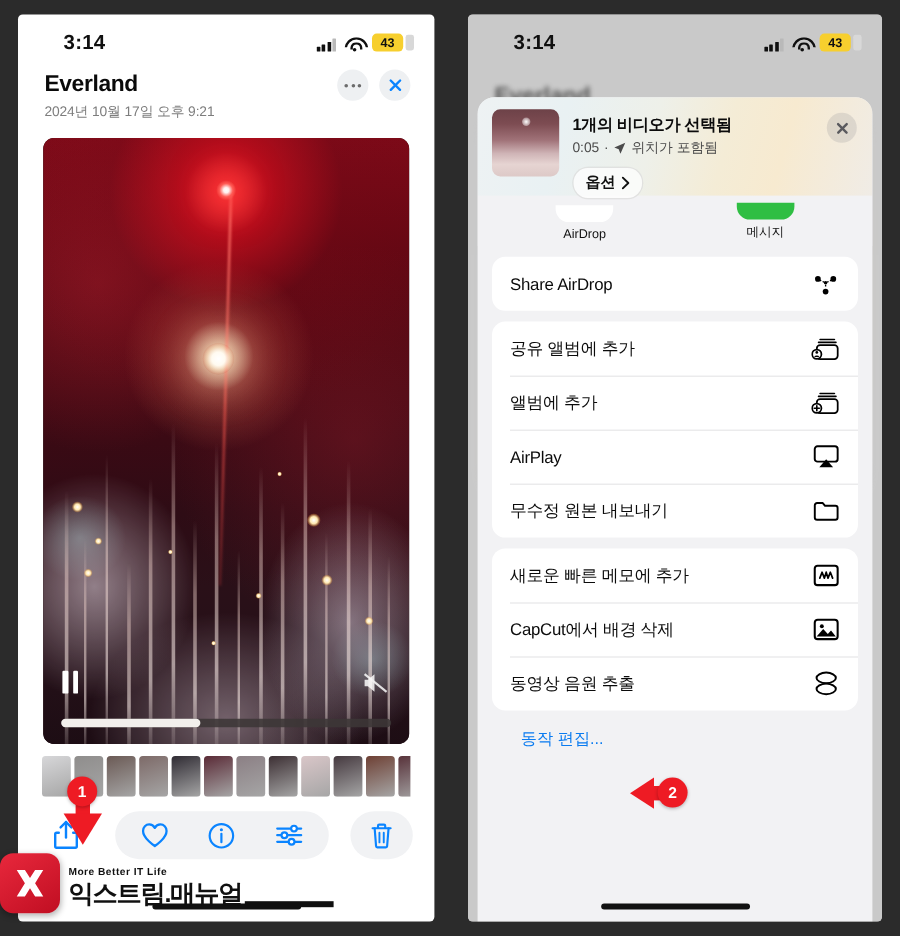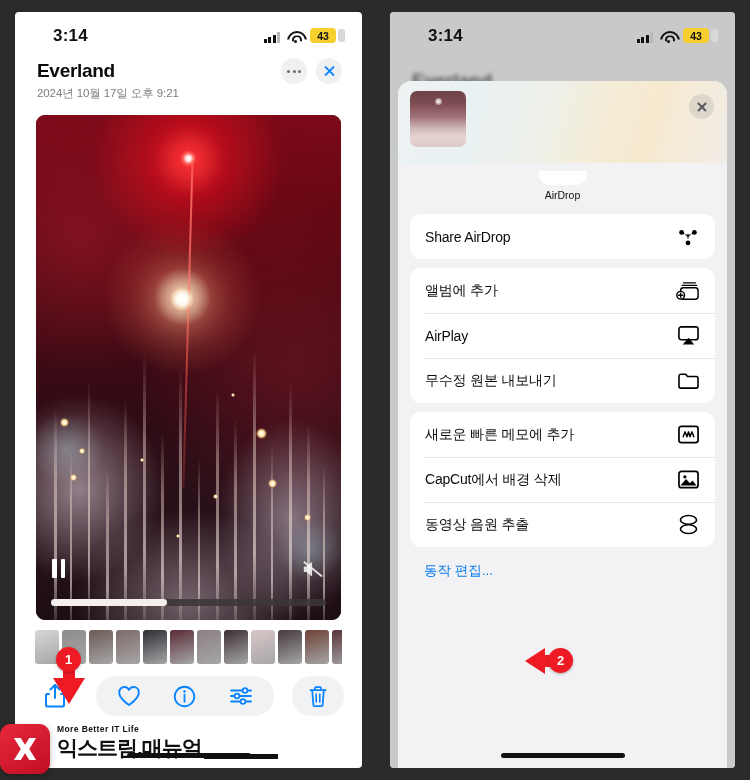--- a/index.html
+++ b/index.html
@@ -156,21 +156,21 @@
   }
   .tb-single{
     background:#f1f2f4; border-radius:21px; width:52px;height:40px;
     display:flex;align-items:center;justify-content:center;
   }
   .tb-btn{ width:26px;height:26px;display:flex;align-items:center;justify-content:center;cursor:pointer;}
   .tb-share{ width:44px;height:40px;display:flex;align-items:center;justify-content:center;cursor:pointer;}
 
   
   .watermark{
-    position:absolute; left:0; bottom:6px; display:flex; align-items:flex-start; gap:7px; z-index:40;
+    position:absolute; left:0; bottom:19px; display:flex; align-items:flex-end; gap:7px; z-index:40;
   }
   .wm-logo{
     width:50px;height:50px;border-radius:11px;
     background:linear-gradient(145deg,#e8283c,#c00e22);
     display:flex;align-items:center;justify-content:center;
     box-shadow:0 2px 5px rgba(0,0,0,.3);
   }
   .wm-logo svg{ width:34px;height:34px; }
   .wm-text{ padding-bottom:2px; }
   .wm-top{ font-size:8.5px;font-weight:700;color:#111; letter-spacing:.4px; }
@@ -248,21 +248,21 @@
   }
   .row{
     height:45px; display:flex; align-items:center; justify-content:space-between;
     padding:0 15px; position:relative; cursor:pointer;
   }
   .row + .row::before{
     content:"";position:absolute;left:15px;right:0;top:0;height:1px;background:#e6e6e8;
   }
   .row-label{ font-size:14px;color:#0b0b0b; letter-spacing:-.2px;}
   .row-ico{ width:24px;height:24px;display:flex;align-items:center;justify-content:center;flex:0 0 auto;}
-  .edit-link{ margin:15px 0 0 26px; font-size:13.5px;color:#0a7bf0; cursor:pointer;}
+  .edit-link{ margin:15px 0 0 36px; font-size:13.5px;color:#0a7bf0; cursor:pointer;}
 
   
   .pin{
     position:absolute; z-index:60; width:25px;height:25px;border-radius:50%;
     background:#ee1b24; color:#fff; font-size:13px;font-weight:700;
     display:flex;align-items:center;justify-content:center;
     box-shadow:0 1px 3px rgba(0,0,0,.28);
   }
   .arrow-down{
     position:absolute; z-index:59;
@@ -446,49 +446,85 @@
             <span class="dot"></span>
           </div>
         <div class="batt">43</div>
       </div>
     </div>
 
     <div class="sheet">
 
       <div class="sheet-head">
         <div class="sheet-thumb"></div>
+        <div class="sheet-meta">
+          <div class="sheet-t1">1개의 비디오가 선택됨</div>
+          <div class="sheet-t2">
+            <span>0:05</span>
+            <span>·</span>
+            <span class="loc-ico">
+              <svg viewBox="0 0 12 12" width="11" height="11">
+                  <path d="M11 1 L1 5.4 L5 6.9 L6.6 11 Z" fill="#4b4b4b"></path>
+                </svg>
+            </span>
+            <span>위치가 포함됨</span>
+          </div>
+          <div class="opt-btn">
+            <span>옵션</span>
+            <svg width="7" height="11" viewBox="0 0 7 11">
+              <path d="M1 1 L5.6 5.5 L1 10" stroke="#111" stroke-width="1.6" fill="none" stroke-linecap="round" stroke-linejoin="round"></path>
+            </svg>
+          </div>
+        </div>
         <div class="sheet-x">
           <span></span>
         </div>
       </div>
 
       <div class="apps-row" id="apps-row">
           <div class="app">
             <div class="app-ico" style="background: rgb(255, 255, 255);"></div>
             <div class="app-lbl">AirDrop</div>
+          </div>
+          <div class="app">
+            <div class="app-ico" style="background: rgb(47, 190, 67);"></div>
+            <div class="app-lbl">메시지</div>
           </div>
         </div>
 
       <div id="sheet-groups">
           <div class="card">
             <div class="row">
               <div class="row-label">Share AirDrop</div>
               <div class="row-ico">
                 <svg viewBox="0 0 24 24" width="22" height="22">
                   <circle cx="5" cy="7" r="2.6" fill="#000"></circle>
                   <circle cx="19" cy="7" r="2.6" fill="#000"></circle>
                   <circle cx="12" cy="18.5" r="2.6" fill="#000"></circle>
                   <circle cx="12" cy="10.5" r="1.6" fill="#000"></circle>
                   <path d="M6.6 8 L10.6 10 M17.4 8 L13.4 10 M12 12.4 V15.6" stroke="#000" stroke-width="1.2" stroke-dasharray="1.6 1.4"></path>
                 </svg>
               </div>
             </div>
           </div>
           <div class="card">
             <div class="row">
+              <div class="row-label">공유 앨범에 추가</div>
+              <div class="row-ico">
+                <svg viewBox="0 0 26 24" width="24" height="22">
+                  <path d="M8 3.2 H21" stroke="#000" stroke-width="1.5" stroke-linecap="round"></path>
+                  <path d="M6.6 5.8 H22.4" stroke="#000" stroke-width="1.5" stroke-linecap="round"></path>
+                  <rect x="5" y="8.4" width="19" height="12.6" rx="3" fill="none" stroke="#000" stroke-width="1.6"></rect>
+                  <circle cx="5" cy="16.6" r="4.2" fill="#fff" stroke="#000" stroke-width="1.6"></circle>
+                  <circle cx="5" cy="14.9" r="1.25" fill="#000"></circle>
+                  <path d="M2.6 19 a2.6 2.2 0 0 1 4.8 0" fill="#000"></path>
+                </svg>
+              </div>
+            </div>
+            <div class="row">
               <div class="row-label">앨범에 추가</div>
               <div class="row-ico">
                 <svg viewBox="0 0 26 24" width="24" height="22">
                   <path d="M8 3.2 H21" stroke="#000" stroke-width="1.5" stroke-linecap="round"></path>
                   <path d="M6.6 5.8 H22.4" stroke="#000" stroke-width="1.5" stroke-linecap="round"></path>
                   <rect x="5" y="8.4" width="19" height="12.6" rx="3" fill="none" stroke="#000" stroke-width="1.6"></rect>
                   <circle cx="5" cy="16.6" r="4.2" fill="#fff" stroke="#000" stroke-width="1.6"></circle>
                   <path d="M5 14.3 V18.9 M2.7 16.6 H7.3" stroke="#000" stroke-width="1.5" stroke-linecap="round"></path>
                 </svg>
               </div>

